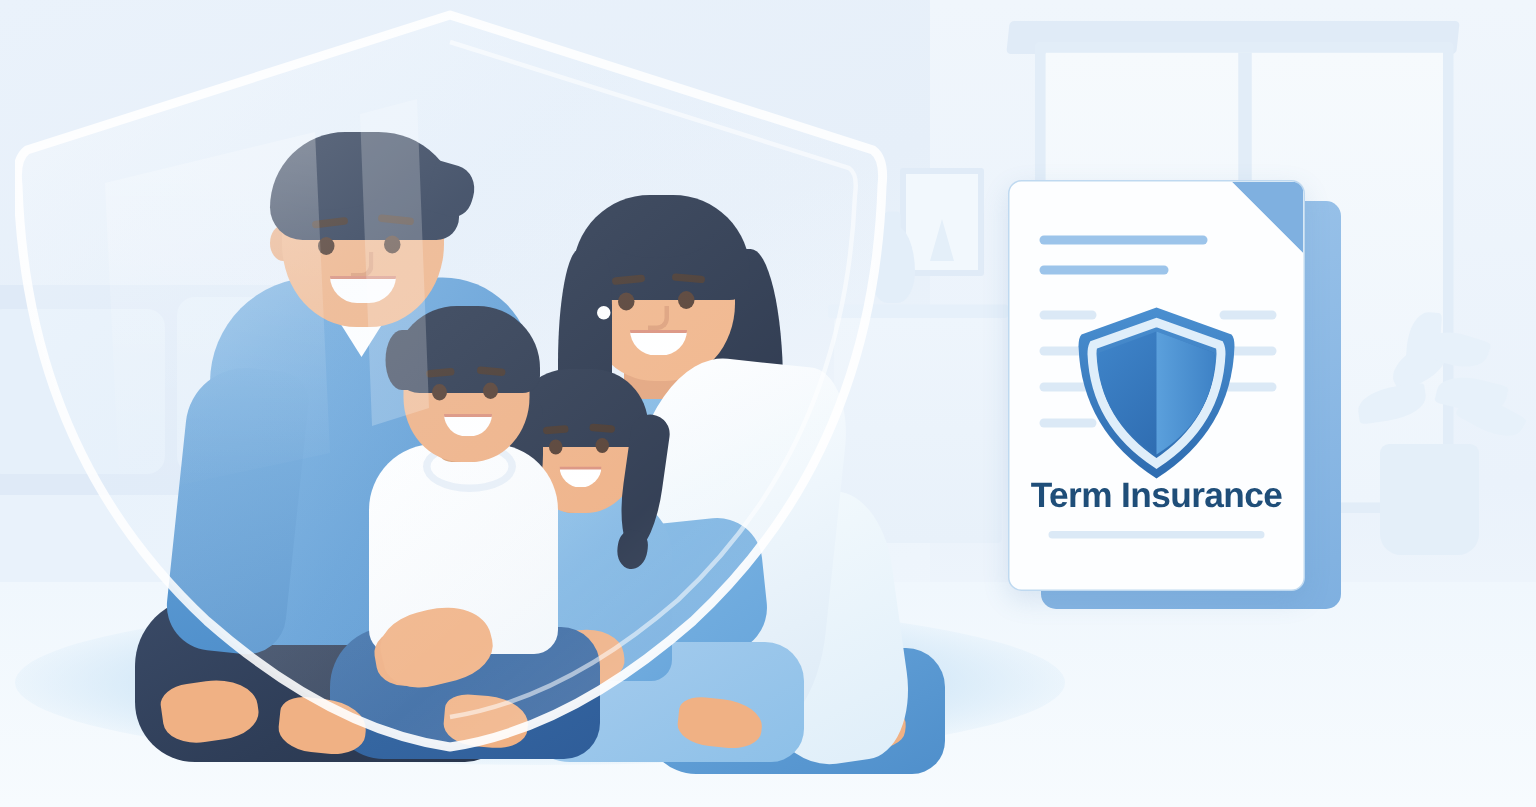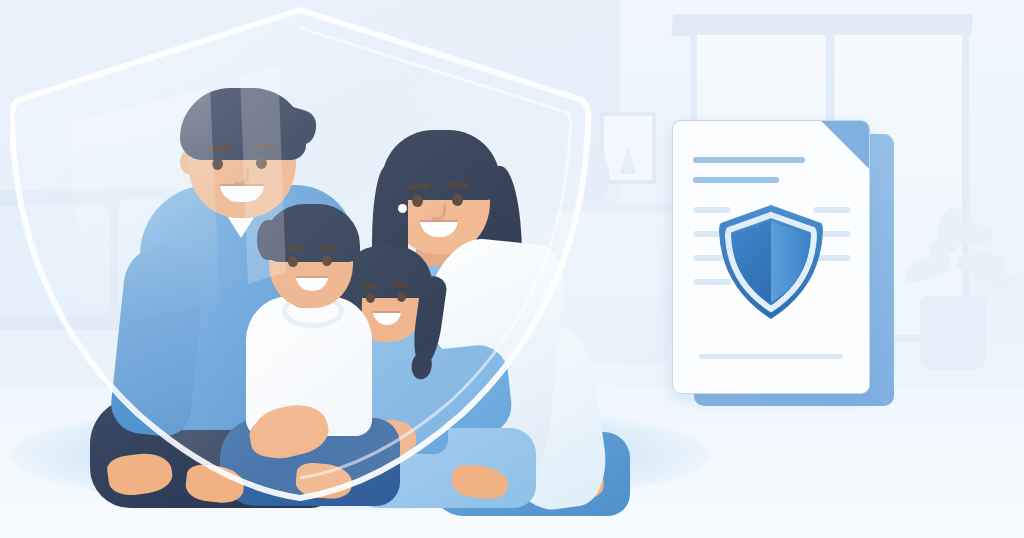--- a/index.html
+++ b/index.html
@@ -541,17 +541,18 @@
               <stop offset="100%" stop-color="#3e82c6"></stop>
             </linearGradient>
           </defs>
           <path d="M54 2 L104 20 Q106 22 106 28 Q104 84 54 116 Q4 84 2 28 Q2 22 4 20 Z" fill="url(#shA)"></path>
           <path d="M54 12 L96 27 Q97 29 97 33 Q95 79 54 106 Q13 79 11 33 Q11 29 12 27 Z" fill="none" stroke="#dfeefa" stroke-width="6"></path>
           <path d="M54 18 L92 32 Q93 34 93 37 Q91 77 54 100 Q17 77 15 37 Q15 34 16 32 Z" fill="url(#shB)"></path>
           <path d="M54 18 L92 32 Q93 34 93 37 Q91 77 54 100 Z" fill="url(#shC)"></path>
         </svg>
       </div>
 
+      <div class="doc-title">Term Insurance</div>
       <div class="doc-rule"></div>
     </div>
   </div>
 
 </div>
 
 </body></html>

